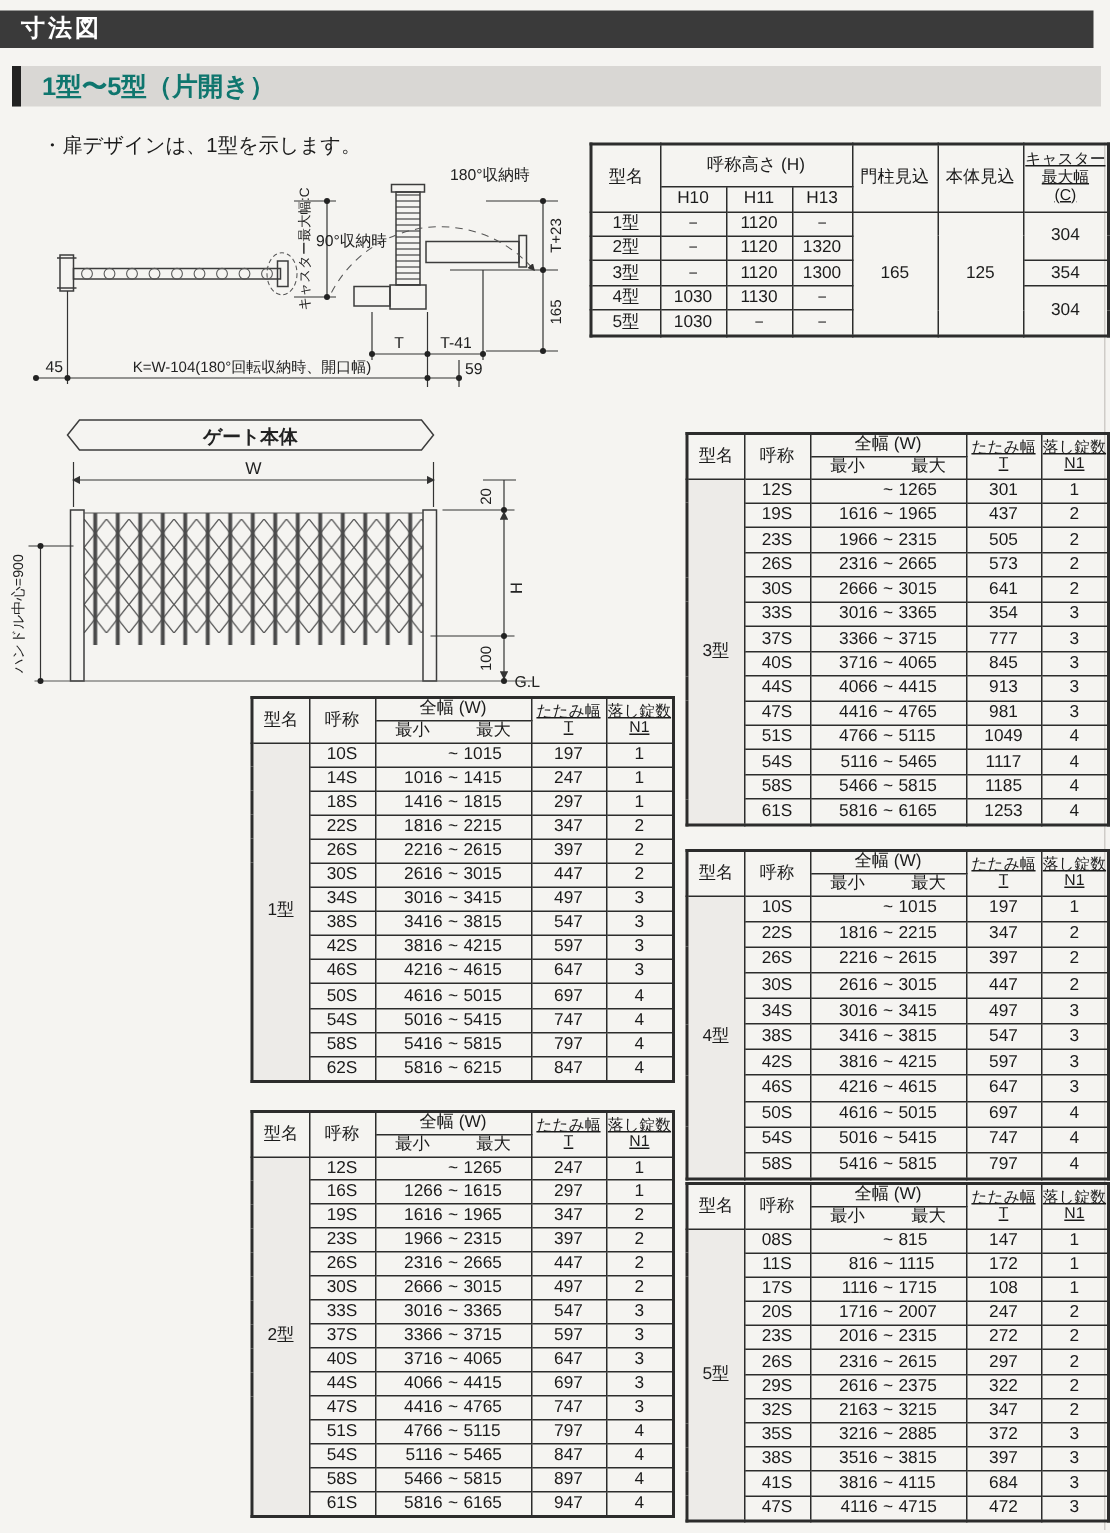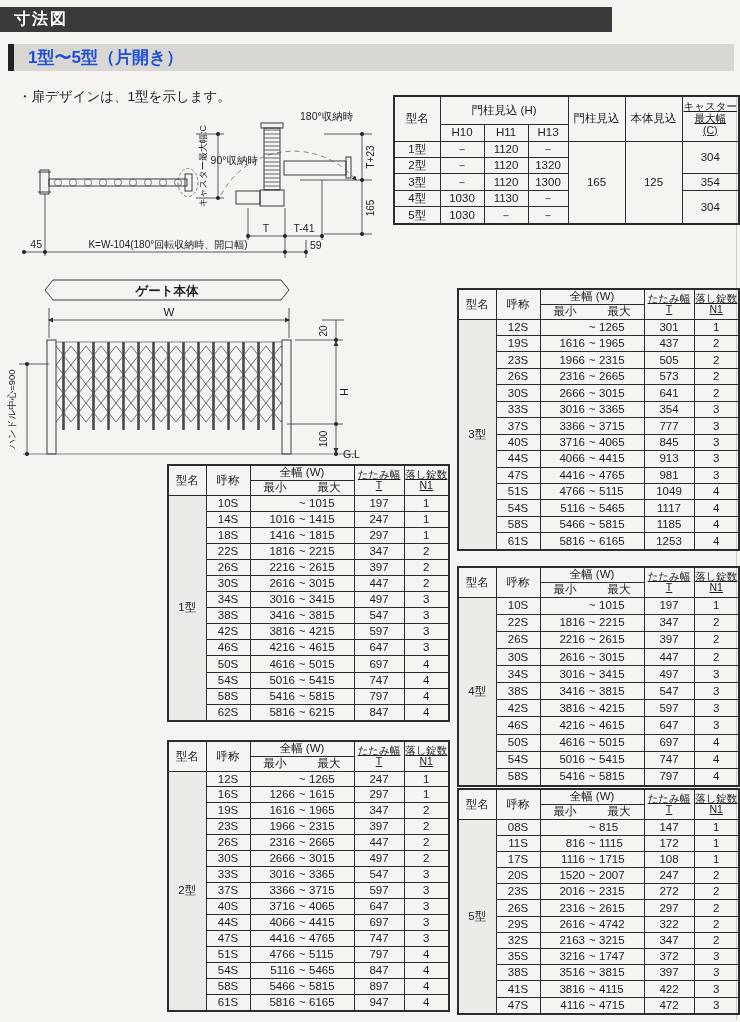--- a/index.html
+++ b/index.html
@@ -4,31 +4,31 @@
 <style>
   html,body{margin:0;padding:0;}
   body{
     width:740px;height:1022px;position:relative;overflow:hidden;
     background:#f5f4f1;
     font-family:"Liberation Sans","DejaVu Sans",sans-serif;
     color:#1b1b1b;
   }
   
   .title-bar{
-    position:absolute;left:0;top:7px;width:612px;height:25px;
+    position:absolute;left:0;top:7px;width:729px;height:25px;
     background:#3a3a3a;display:flex;align-items:center;
   }
   .title-bar .t{color:#fff;font-weight:bold;font-size:16px;letter-spacing:2px;padding-left:14px;}
   .subtitle-bar{
     position:absolute;left:8px;top:44px;width:726px;height:27px;
     background:#d9d7d4;display:flex;align-items:center;
   }
   .subtitle-bar .accent{width:6px;height:27px;background:#222;}
-  .subtitle-bar .s{font-weight:bold;font-size:17px;padding-left:14px;color:#1d4ed8;}
-  .note{position:absolute;left:18px;top:88px;font-size:13.5px;}
+  .subtitle-bar .s{font-weight:bold;font-size:17px;padding-left:14px;color:#0f766e;}
+  .note{position:absolute;left:28px;top:88px;font-size:13.5px;}
   .edge-line{position:absolute;right:3px;top:95px;width:1px;height:925px;background:#cfccc8;}
 
   
   table{border-collapse:collapse;table-layout:fixed;width:100%;height:100%;}
   th,td{
     border:1px solid #2c2c2c;padding:0;text-align:center;vertical-align:middle;
     font-weight:normal;font-size:11.5px;line-height:1.12;white-space:nowrap;overflow:hidden;
   }
   .tbl-outer{position:absolute;}
   .tbl-outer table{border:2px solid #2c2c2c;}
@@ -224,21 +224,21 @@
         <col style="width:44px">
         <col style="width:44px">
         <col style="width:40px">
       <col style="width:57px">
         <col style="width:57px">
         <col style="width:57px">
     </colgroup>
     <thead>
       <tr class="r1">
         <th rowspan="2">型名</th>
-        <th colspan="3">門柱見込 (H)</th>
+        <th colspan="3">呼称高さ (H)</th>
         <th rowspan="2">門柱見込</th>
         <th rowspan="2">本体見込</th>
         <th rowspan="2" class="hdr2">
           <div>キャスター</div>
           <div>最大幅</div>
           <div>(C)</div>
         </th>
       </tr>
       <tr class="r2">
         <th>H10</th>
@@ -1149,21 +1149,21 @@
               <span class="wmax">1715</span>
             </div>
           </td>
           <td>108</td>
           <td>1</td>
         </tr>
         <tr>
           <td>20S</td>
           <td>
             <div class="wflex">
-              <span class="wmin">1520</span>
+              <span class="wmin">1716</span>
               <span class="wtld">~</span>
               <span class="wmax">2007</span>
             </div>
           </td>
           <td>247</td>
           <td>2</td>
         </tr>
         <tr>
           <td>23S</td>
           <td>
@@ -1187,21 +1187,21 @@
           </td>
           <td>297</td>
           <td>2</td>
         </tr>
         <tr>
           <td>29S</td>
           <td>
             <div class="wflex">
               <span class="wmin">2616</span>
               <span class="wtld">~</span>
-              <span class="wmax">4742</span>
+              <span class="wmax">2375</span>
             </div>
           </td>
           <td>322</td>
           <td>2</td>
         </tr>
         <tr>
           <td>32S</td>
           <td>
             <div class="wflex">
               <span class="wmin">2163</span>
@@ -1211,21 +1211,21 @@
           </td>
           <td>347</td>
           <td>2</td>
         </tr>
         <tr>
           <td>35S</td>
           <td>
             <div class="wflex">
               <span class="wmin">3216</span>
               <span class="wtld">~</span>
-              <span class="wmax">1747</span>
+              <span class="wmax">2885</span>
             </div>
           </td>
           <td>372</td>
           <td>3</td>
         </tr>
         <tr>
           <td>38S</td>
           <td>
             <div class="wflex">
               <span class="wmin">3516</span>
@@ -1238,21 +1238,21 @@
         </tr>
         <tr>
           <td>41S</td>
           <td>
             <div class="wflex">
               <span class="wmin">3816</span>
               <span class="wtld">~</span>
               <span class="wmax">4115</span>
             </div>
           </td>
-          <td>422</td>
+          <td>684</td>
           <td>3</td>
         </tr>
         <tr>
           <td>47S</td>
           <td>
             <div class="wflex">
               <span class="wmin">4116</span>
               <span class="wtld">~</span>
               <span class="wmax">4715</span>
             </div>

